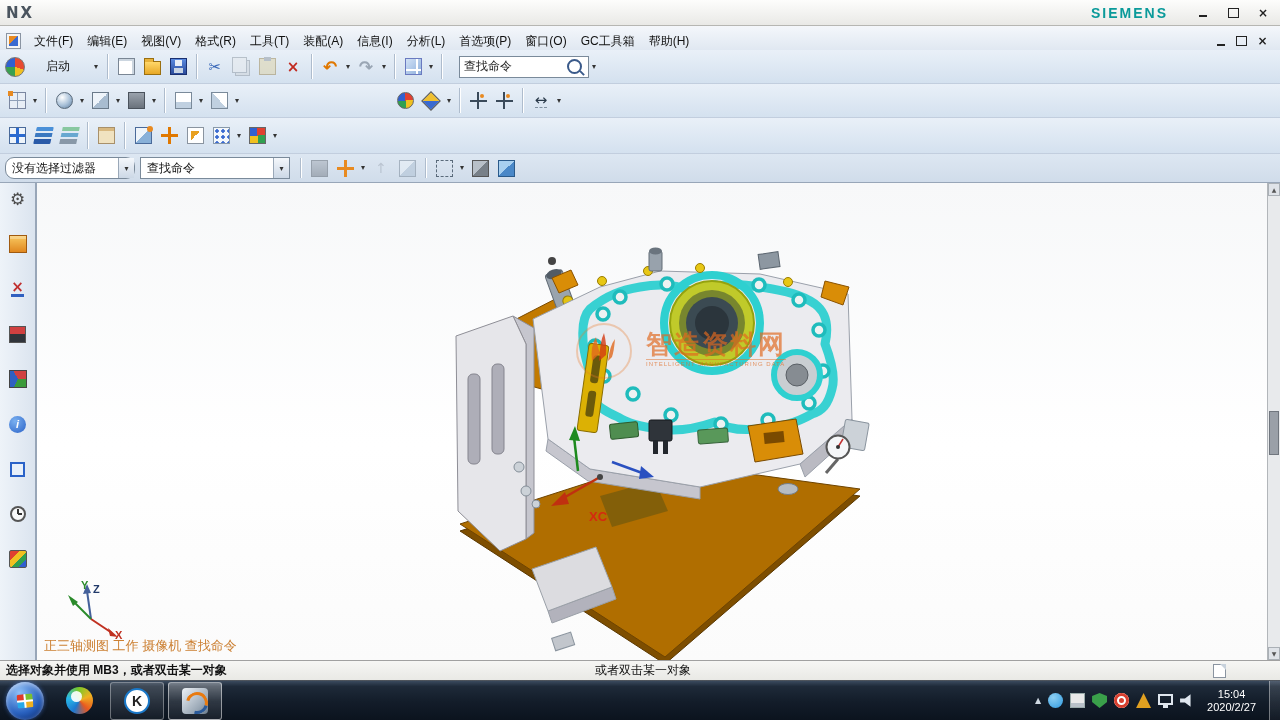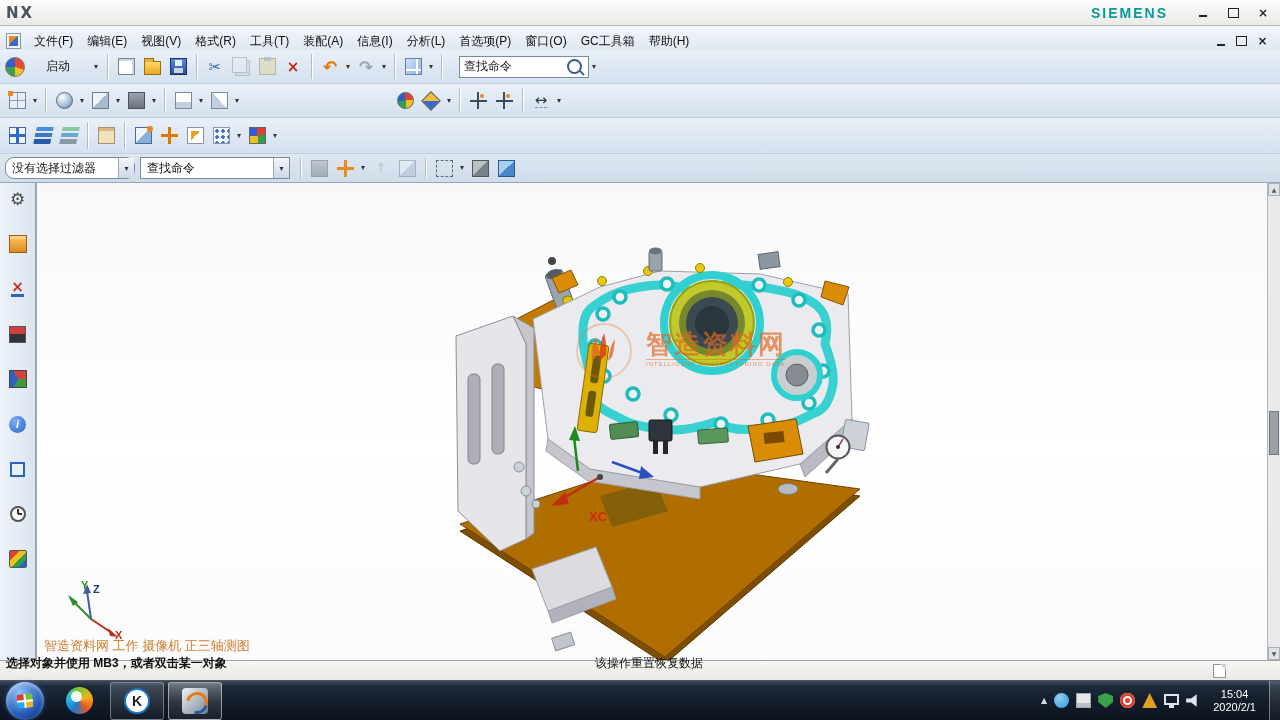--- a/index.html
+++ b/index.html
@@ -153,21 +153,21 @@
 
   .vscroll{position:absolute;right:0;top:0;bottom:0;width:13px;background:#e8eaec;border-left:1px solid #b2b6ba;box-sizing:border-box;}
   .vs-arr{position:absolute;left:0;width:12px;height:13px;background:#dfe3e8;border:1px solid #aab0b6;box-sizing:border-box;
     display:flex;align-items:center;justify-content:center;font-size:6px;color:#555;}
   .vs-up{top:0;}
   .vs-dn{bottom:0;}
   .vs-thumb{position:absolute;left:1px;top:228px;width:10px;height:44px;background:#9aa0a8;border:1px solid #70767e;box-sizing:border-box;}
 
   
   .statusbar{position:absolute;left:0;top:660px;width:100%;height:20px;box-sizing:border-box;
-    background:linear-gradient(#f6f6f4,#e9e9e5);border-top:1px solid #a0a0a0;display:flex;align-items:flex-end;padding:8px 6px;}
+    background:linear-gradient(#f6f6f4,#e9e9e5);border-top:1px solid #a0a0a0;display:flex;align-items:center;padding:8px 6px;}
   .sb-prompt{font-weight:700;color:#111;}
   .sb-msg{position:absolute;left:595px;color:#111;}
   .sb-note{position:absolute;right:54px;top:3px;width:13px;height:14px;background:#fff;border:1px solid #8a94a0;box-sizing:border-box;}
   .sb-note::after{content:"";position:absolute;right:-1px;top:-1px;border:3px solid #c8d2dc;border-left-color:transparent;border-bottom-color:transparent;}
 
   
   .taskbar{position:absolute;left:0;top:680px;width:100%;height:40px;box-sizing:border-box;
     background:linear-gradient(180deg,#3a4a5e 0,#1e2a39 14%,#131d2a 52%,#0b131e 100%);
     border-top:1px solid rgba(255,255,255,.28);display:flex;align-items:center;}
   .orb{width:38px;height:38px;border:none;margin:0 6px;border-radius:50%;position:relative;cursor:default;
@@ -601,33 +601,33 @@
         <polygon points="18,15 22,5 26,14" fill="#44609a"></polygon>
         <line x1="26" y1="40" x2="47" y2="54" stroke="#c03020" stroke-width="2"></line>
         <polygon points="43,49 53,58 45,57" fill="#c03020"></polygon>
         <line x1="26" y1="40" x2="8" y2="22" stroke="#2a8a2a" stroke-width="2"></line>
         <polygon points="13,23 3,16 8,27" fill="#2a8a2a"></polygon>
         <text x="16" y="10" font-size="11" font-weight="bold" fill="#2a8a2a">Y</text>
         <text x="28" y="14" font-size="11" font-weight="bold" fill="#223a6a">Z</text>
         <text x="50" y="60" font-size="11" font-weight="bold" fill="#c03020">X</text>
       </svg>
 
-      <div class="view-label">智造资料网 工作 摄像机 正三轴测图</div>
+      <div class="view-label">正三轴测图 工作 摄像机 查找命令</div>
 
       <div class="vscroll">
         <span class="vs-arr vs-up glyph">▲</span>
         <span class="vs-thumb"></span>
         <span class="vs-arr vs-dn glyph">▼</span>
       </div>
     </div>
   </div>
 
   <div class="statusbar">
     <span class="sb-prompt">选择对象并使用 MB3，或者双击某一对象</span>
-    <span class="sb-msg">该操作重置恢复数据</span>
+    <span class="sb-msg">或者双击某一对象</span>
     <span class="sb-note"></span>
   </div>
 
   <footer class="taskbar">
     <button class="orb">
       <span class="flag"></span>
     </button>
     <button class="task-btn">
       <span class="sogou-ic"></span>
     </button>
@@ -641,19 +641,19 @@
       <span class="tray-chev glyph">▲</span>
       <span class="tr-ic tr-a"></span>
       <span class="tr-ic tr-b"></span>
       <span class="tr-ic tr-c"></span>
       <span class="tr-ic tr-d"></span>
       <span class="tr-ic tr-e"></span>
       <span class="net-ic"></span>
       <span class="vol-ic"></span>
       <div class="clock">
         <div>15:04</div>
-        <div>2020/2/1</div>
+        <div>2020/2/27</div>
       </div>
       <div class="show-desktop"></div>
     </div>
   </footer>
 
 </div>
 
 </body></html>

